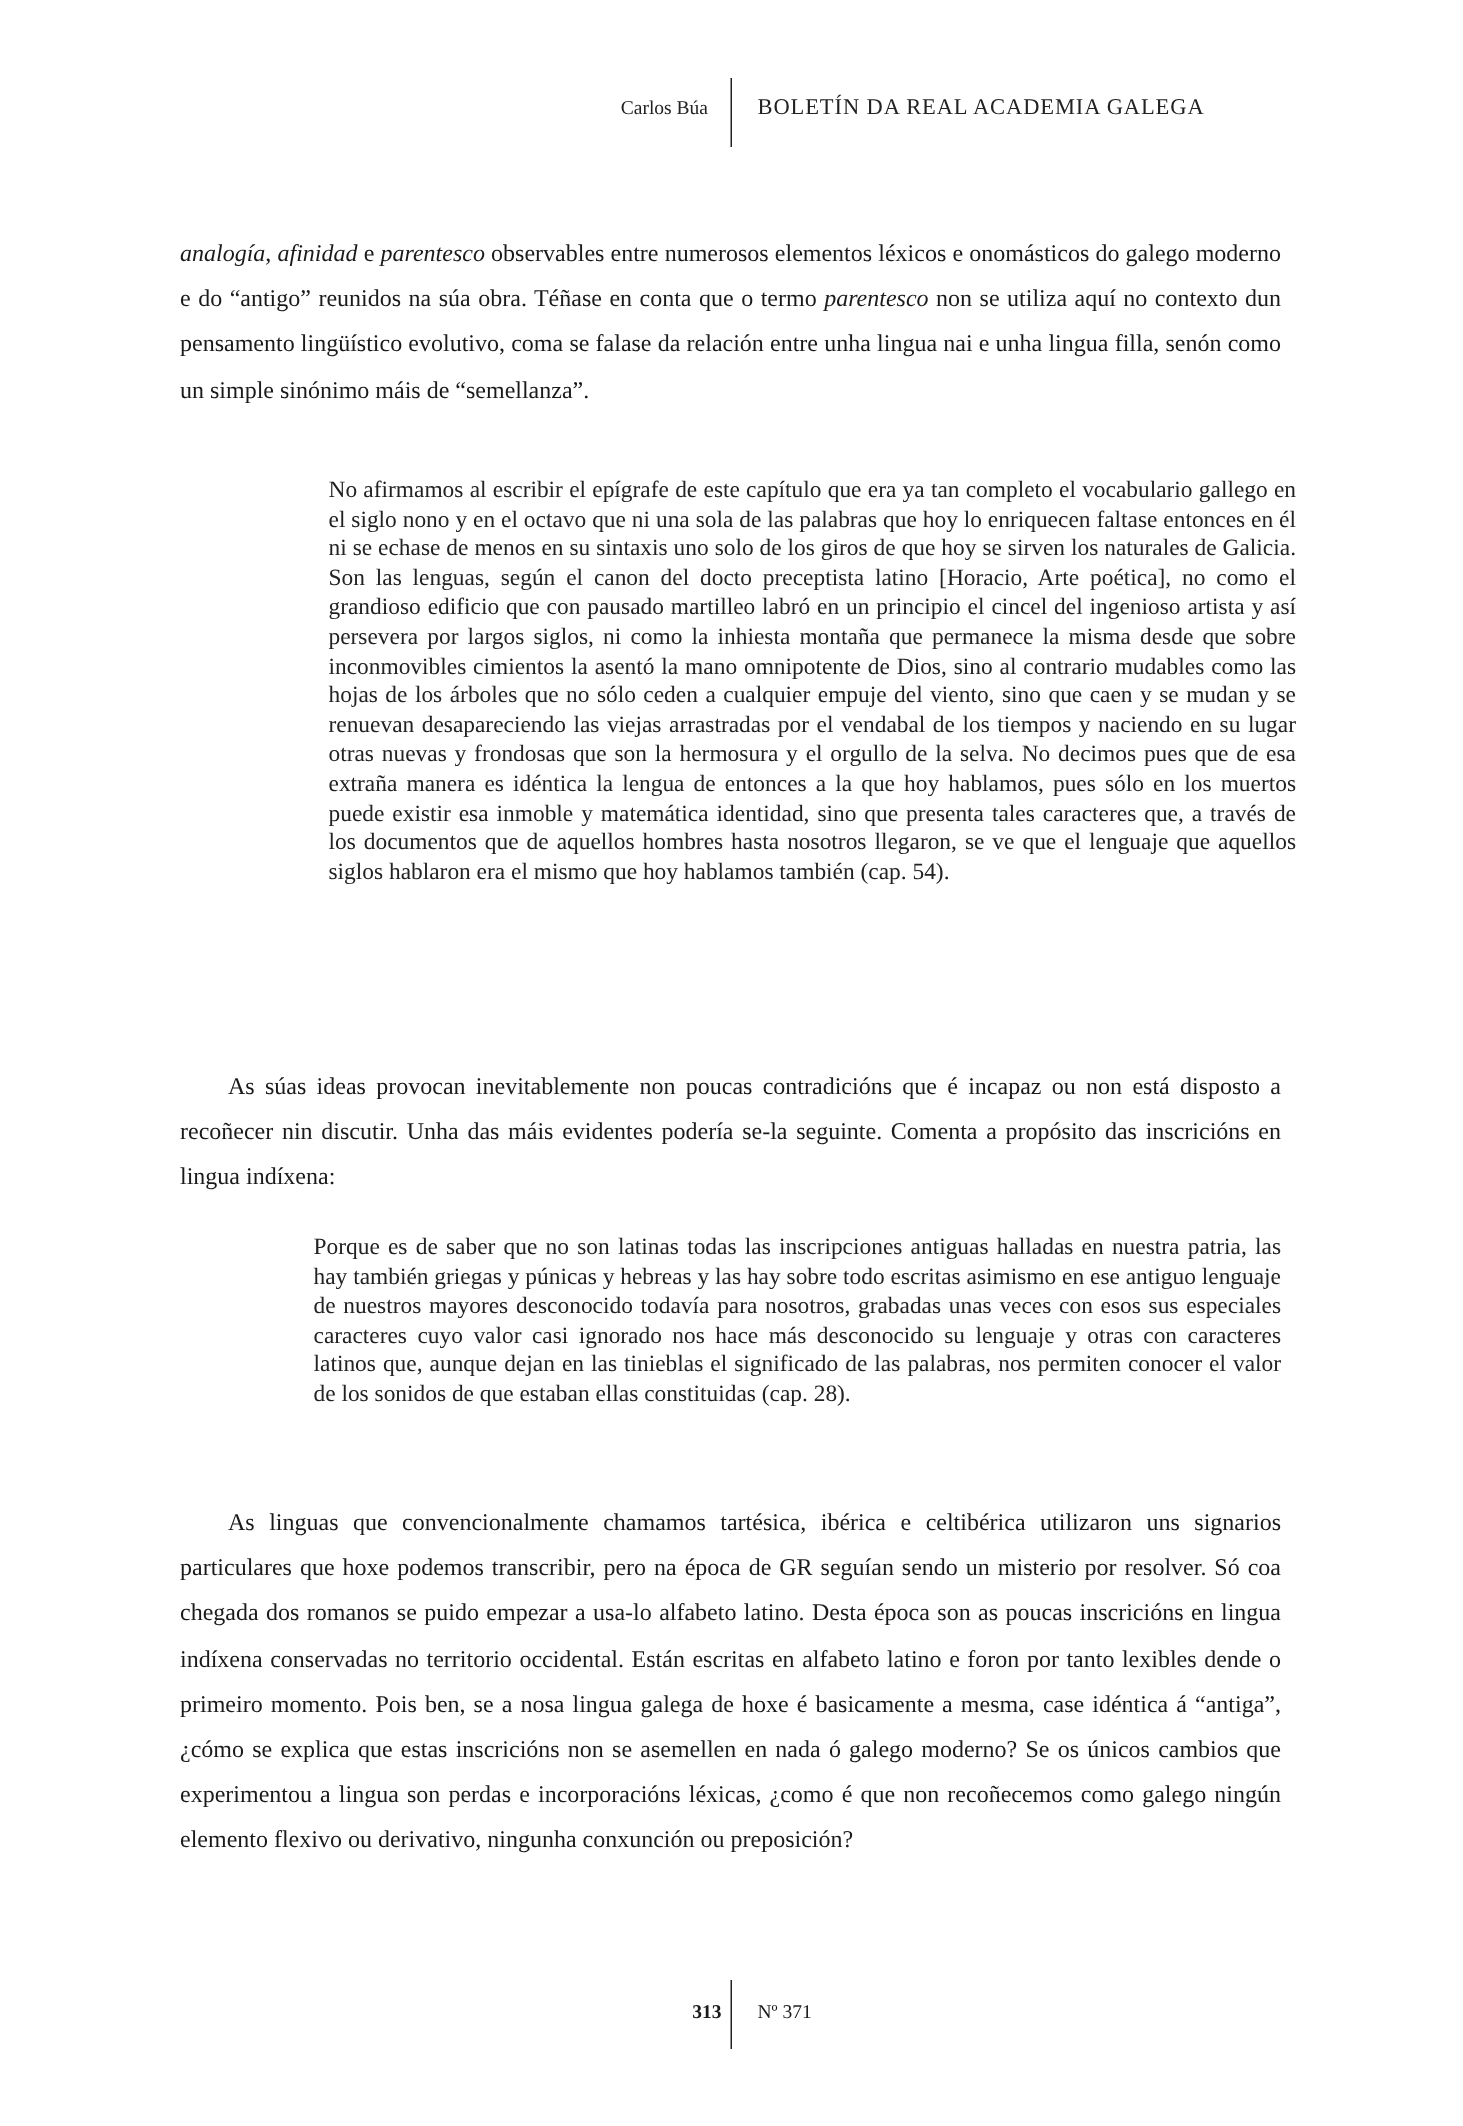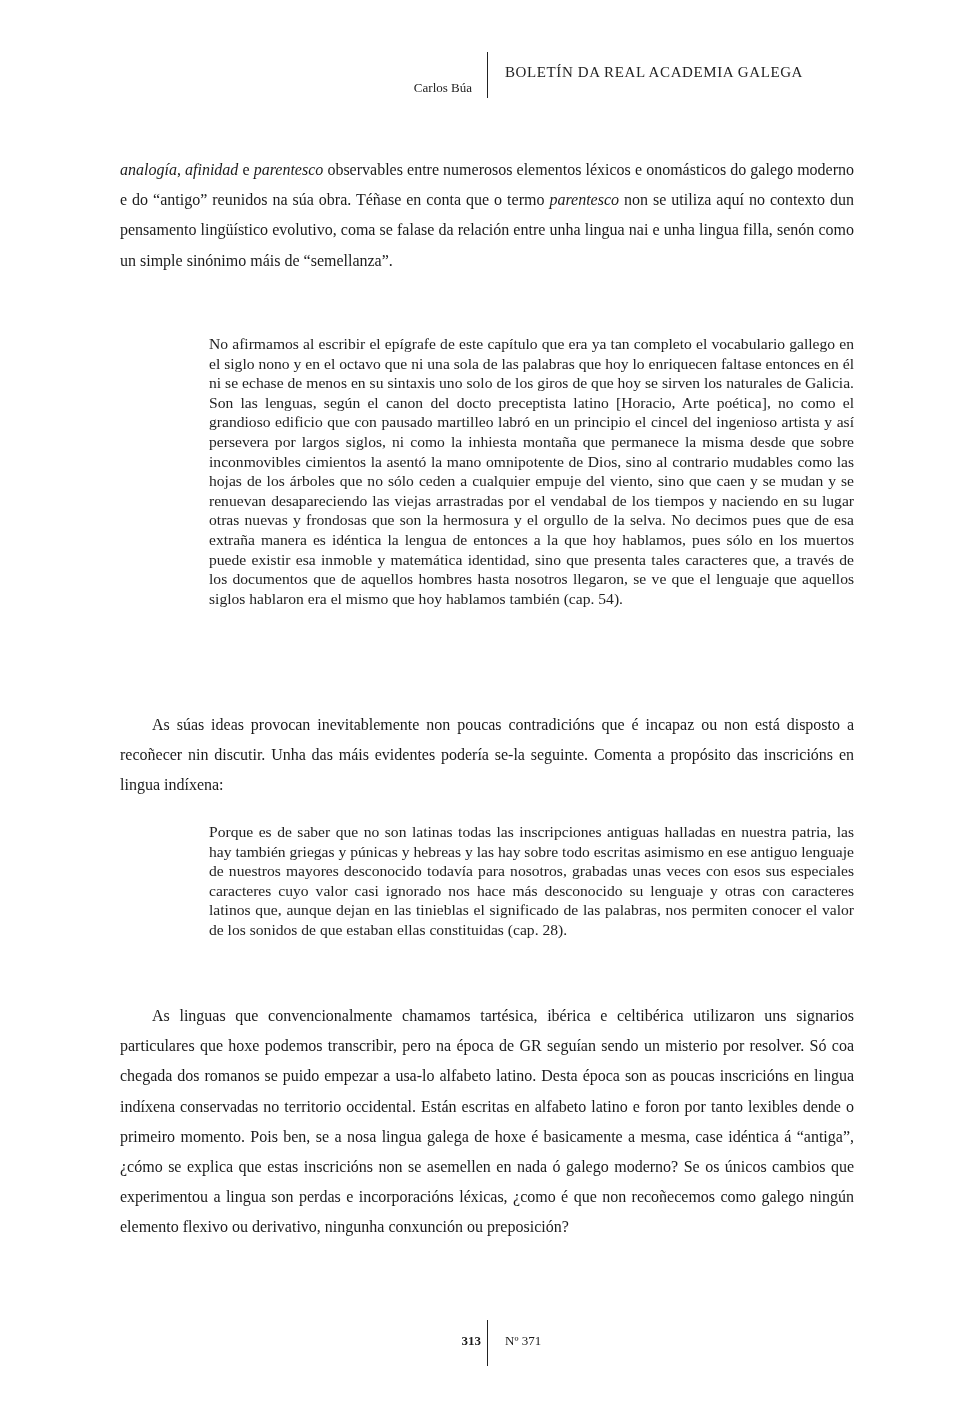--- a/index.html
+++ b/index.html
@@ -17,21 +17,20 @@
       left: 0;
       width: 975px;
       height: 46px;
     }
     .rh-author {
       position: absolute;
       right: 503px;
       top: 12px;
       font-size: 13px;
       color: #222;
-      margin-top: 16px;
     }
     .rh-rule {
       position: absolute;
       left: 487px;
       top: 0;
       width: 1px;
       height: 46px;
       background: #222;
     }
     .rh-journal {
@@ -58,21 +57,21 @@
       left: 209px;
       width: 645px;
       font-size: 15.6px;
       line-height: 19.6px;
       text-align: justify;
       margin: 0;
       color: #222;
     }
     em { font-style: italic; }
     .p1 { top: 155px; }
-    .q1 { top: 334px; }
+    .q1 { top: 317px; margin-left: 10px; }
     .p2 { top: 710px; }
     .q2 { top: 822px; }
     .p3 { top: 1001px; }
     .folio {
       position: absolute;
       top: 1320px;
       left: 0;
       width: 975px;
       height: 46px;
     }

